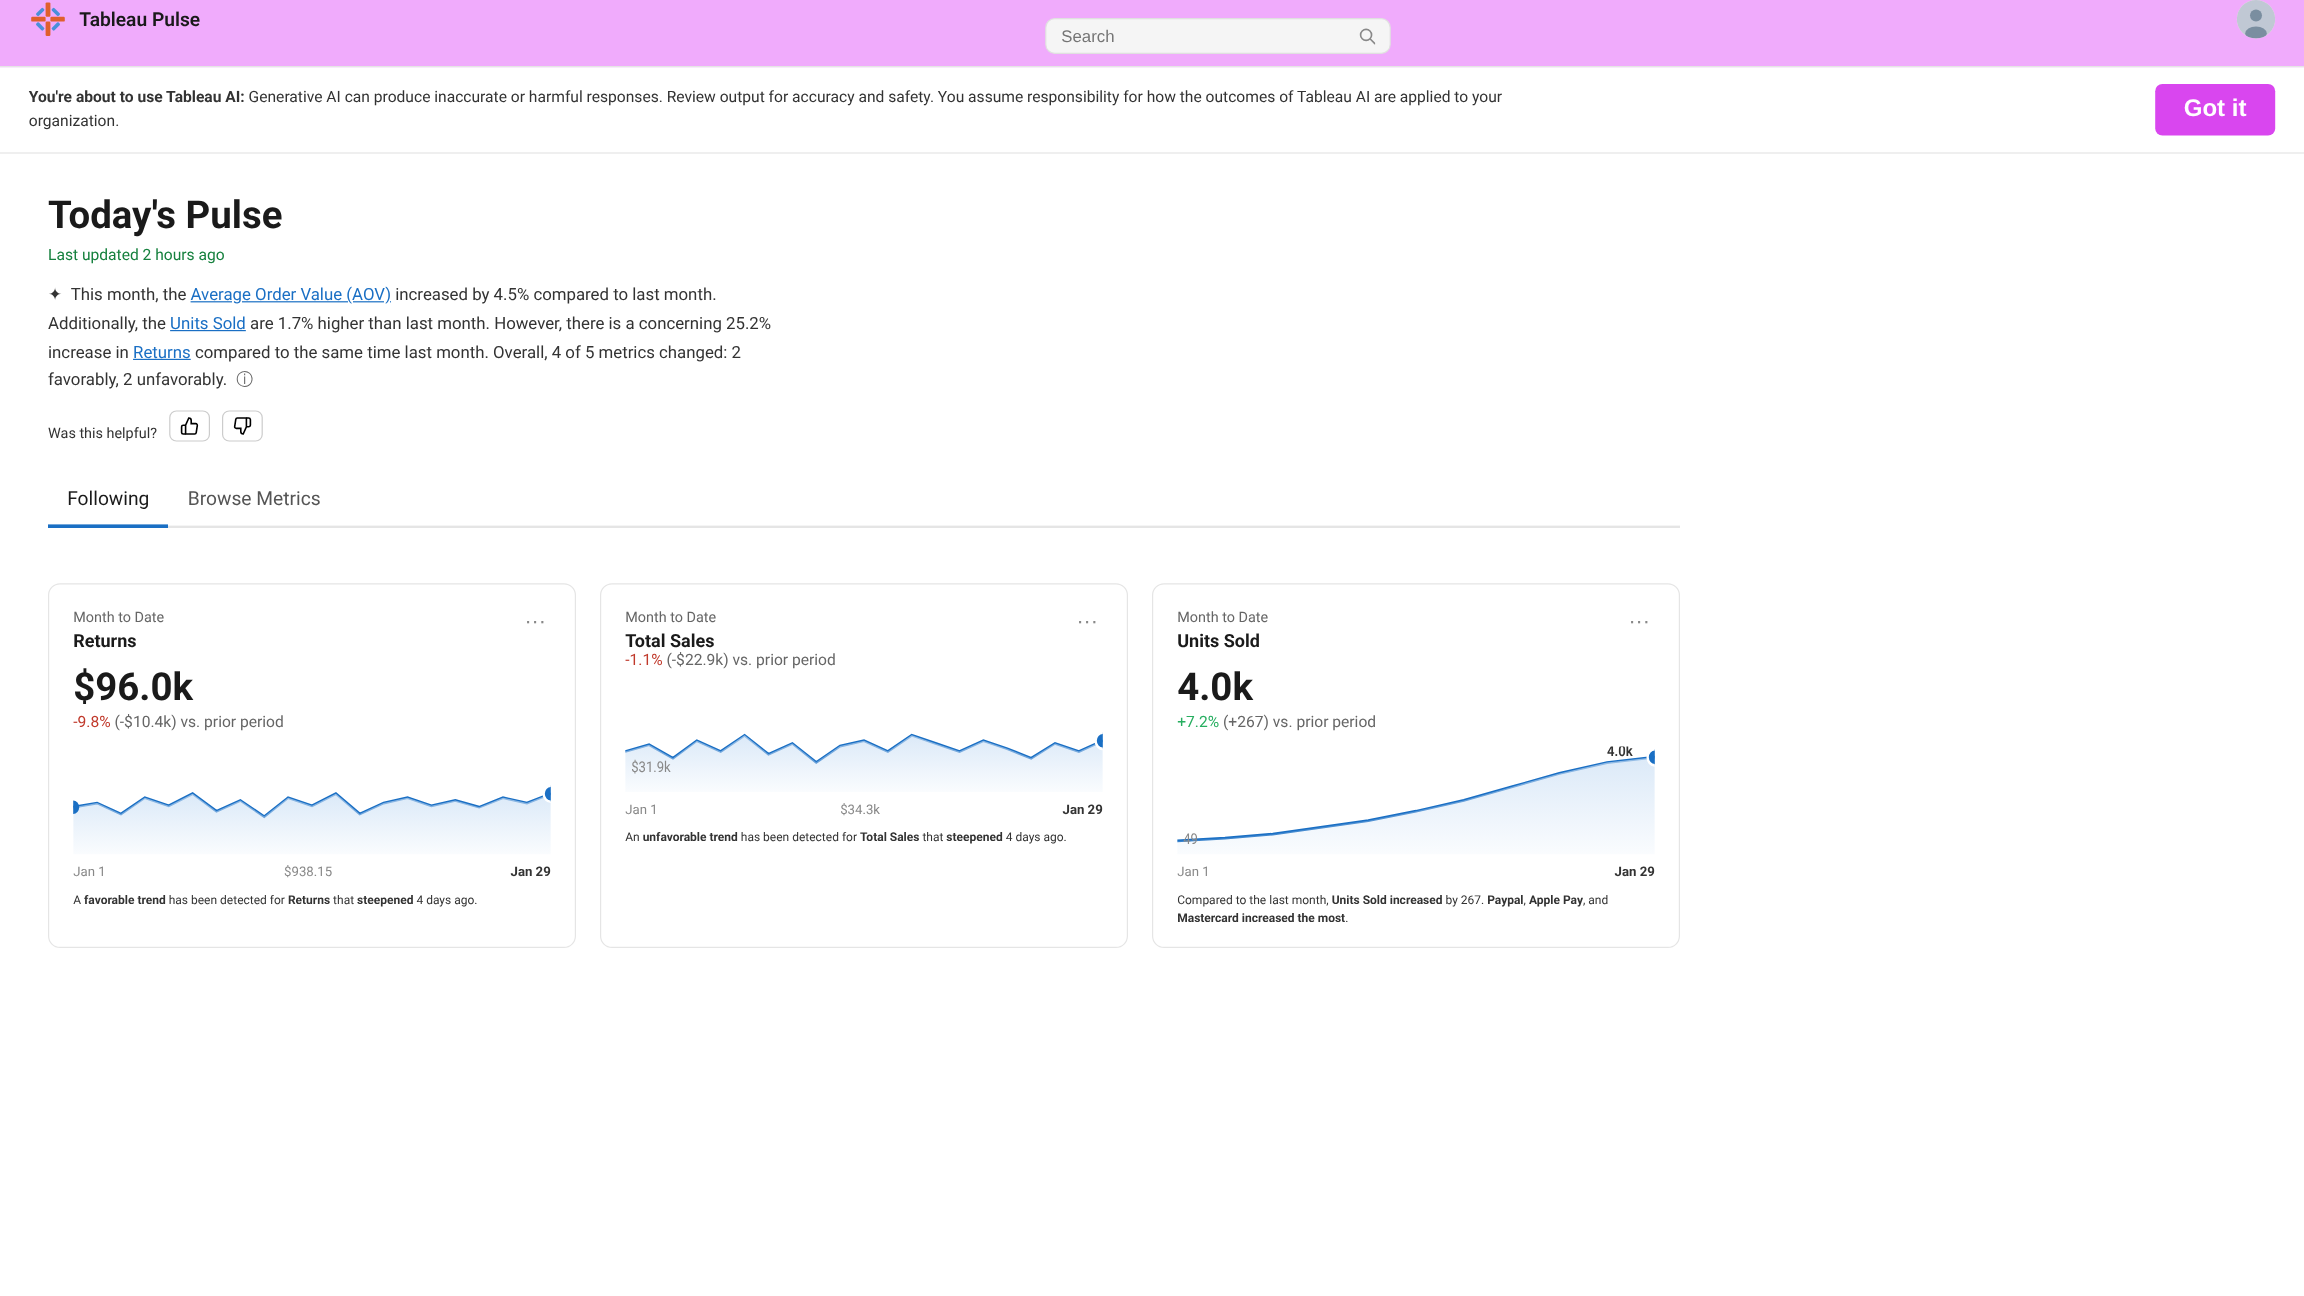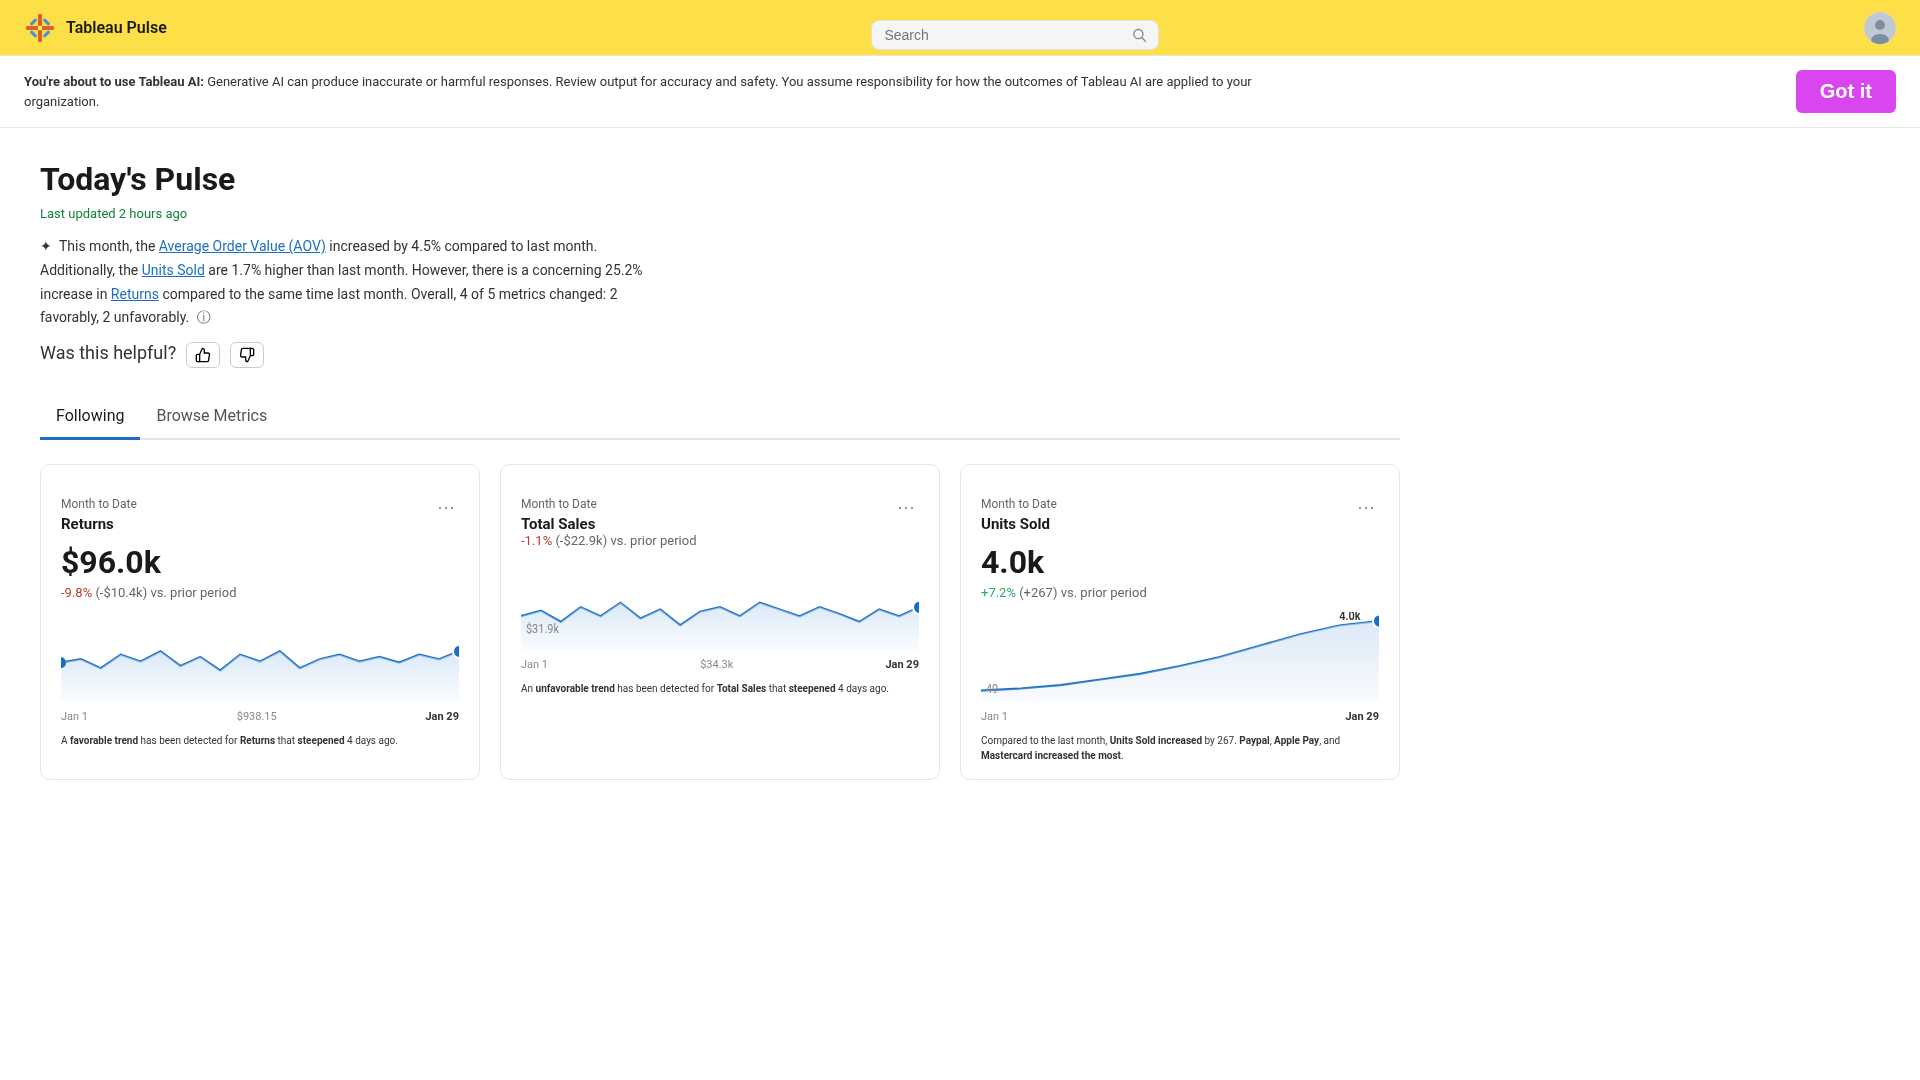--- a/index.html
+++ b/index.html
@@ -1,22 +1,22 @@
 <!DOCTYPE html>
 <html><head>
   <meta charset="utf-8">
   <style>
     * { box-sizing: border-box; margin: 0; padding: 0; }
     body { font-family: -apple-system, BlinkMacSystemFont, 'Segoe UI', Roboto, sans-serif; background: #fff; color: #1a1a1a; font-size: 14px; }
 
     
     .header {
-      display: flex; align-items: center; justify-content: space-between;
-      padding: 16px 24px; height: 56px; border-bottom: 1px solid #e5e5e5;
-      background: #fde047; position: sticky; top: 0; z-index: 100;
+      display: flex; align-items: flex-start; justify-content: space-between;
+      padding: 0 24px; height: 56px; border-bottom: 1px solid #e5e5e5;
+      background: #f0abfc; position: sticky; top: 0; z-index: 100;
     }
     .header-left { display: flex; align-items: center; gap: 10px; }
     .logo-icon { width: 32px; height: 32px; }
     .app-title { font-size: 16px; font-weight: 600; color: #1a1a1a; }
     .search-bar {
       display: flex; align-items: center; gap: 8px;
       background: #f5f5f5; border: 1px solid #e0e0e0; border-radius: 8px;
       padding: 6px 12px; width: 288px; margin-top: 15px;
     }
     .search-bar input {
@@ -46,42 +46,42 @@
     
     .main { padding: 32px 40px; max-width: 1440px; }
 
     .page-title { font-size: 32px; font-weight: 700; color: #1a1a1a; margin-bottom: 8px; }
     .last-updated { font-size: 13px; color: #15803d; margin-bottom: 14px; }
 
     .summary-text { font-size: 14px; line-height: 1.7; color: #333; max-width: 620px; }
     .summary-text a { color: #1a6fc4; text-decoration: underline; cursor: pointer; }
     .ai-star { display: inline-block; margin-right: 4px; }
 
-    .feedback { display: flex; align-items: flex-start; gap: 10px; margin-top: 12px; font-size: 18px; color: #333; }
+    .feedback { display: flex; align-items: flex-end; gap: 10px; margin-top: 12px; font-size: 12px; color: #333; }
     .feedback-btn {
       background: none; border: 1px solid #ccc; border-radius: 6px;
       padding: 4px 8px; cursor: pointer; display: flex; align-items: center;
     }
 
     
     .tabs { display: flex; gap: 0; margin-top: 28px; border-bottom: 2px solid #e5e5e5; }
     .tab {
       padding: 10px 16px 12px; font-size: 16px; font-weight: 400; cursor: pointer;
       color: #555; border-bottom: 3px solid transparent; margin-bottom: -2px;
       transition: color 0.2s;
     }
     .tab.active { color: #1a1a1a; border-bottom: 3px solid #1a6fc4; }
 
     
     .cards-grid {
       display: grid; grid-template-columns: repeat(3, 1fr); gap: 20px; margin-top: 24px;
     }
     .card {
-      border: 1px solid #e5e5e5; border-radius: 10px; padding: 32px 20px 16px;
-      background: #fff; overflow: hidden;
+      border: 1px solid #e5e5e5; border-radius: 10px; padding: 20px 20px 16px;
+      background: #fff; overflow: hidden; margin-top: 22px;
     }
     .card-header { display: flex; justify-content: space-between; align-items: flex-start; }
     .card-period { font-size: 12px; color: #666; margin-bottom: 4px; }
     .card-name { font-size: 15px; font-weight: 700; color: #1a1a1a; }
     .card-more { background: none; border: none; cursor: pointer; color: #888; font-size: 18px; padding: 0 4px; }
     .card-value { font-size: 32px; font-weight: 700; color: #1a1a1a; margin: 10px 0 4px; }
     .card-change { font-size: 13px; margin-bottom: 12px; }
     .change-neg { color: #c0392b; }
     .change-pos { color: #27ae60; }
     .change-neutral { color: #666; }

